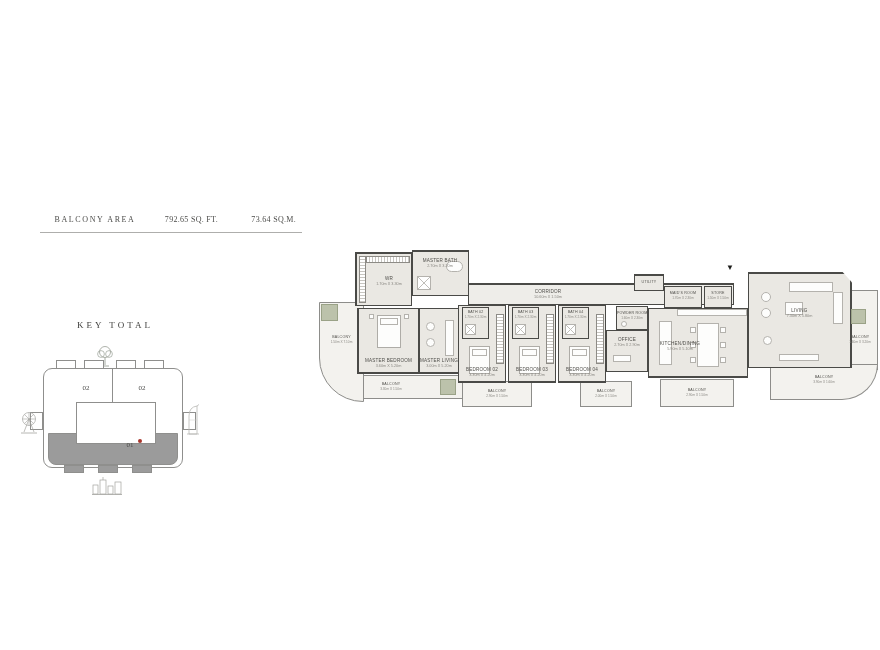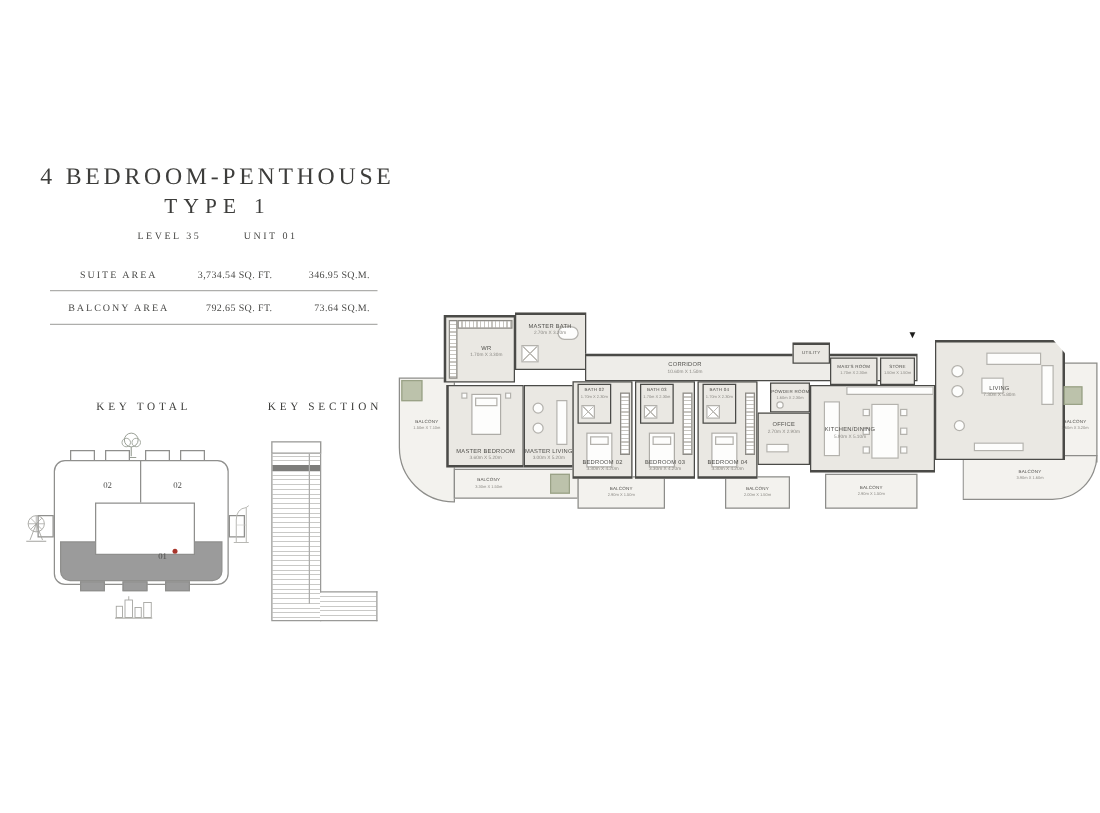--- a/index.html
+++ b/index.html
@@ -52,34 +52,22 @@
                linear-gradient(-45deg,transparent calc(50% - 0.5px),#c0beb9 calc(50% - 0.5px) calc(50% + 0.5px),transparent calc(50% + 0.5px)),#fff;}
   .plant{position:absolute;box-sizing:border-box;background:#bcc2ab;border:0.8px solid #9aa287;z-index:7;}
   .dot{position:absolute;border-radius:50%;background:#a8362c;z-index:9;}
   #entry-marker{position:absolute;font-size:8px;color:#1d1d1b;z-index:8;line-height:1;}
 </style>
 </head>
 <body>
 
 <div id="canvas">
 
-  <div class="abs" id="title-block">
-    <div id="title-line1">4 BEDROOM-PENTHOUSE</div>
-    <div id="title-line2">TYPE 1</div>
-    <div id="level-row">
-      <span>LEVEL 35</span><span class="sep"></span><span>UNIT 01</span>
-    </div>
-  </div>
 
   <div class="abs" id="area-table">
-    <div class="arow rule">
-      <span class="acol-label">SUITE AREA</span>
-      <span class="acol-ft">3,734.54 SQ. FT.</span>
-      <span class="acol-m">346.95 SQ.M.</span>
-    </div>
     <div class="arow rule">
       <span class="acol-label">BALCONY AREA</span>
       <span class="acol-ft">792.65 SQ. FT.</span>
       <span class="acol-m">73.64 SQ.M.</span>
     </div>
   </div>
 
   <div class="abs" id="key-plan">
     <div class="k-title">KEY TOTAL</div>
     <svg class="kp" style="left:75px;top:24px;" width="20" height="24" viewBox="0 0 20 24">
@@ -132,28 +120,20 @@
     <svg class="kp" style="left:72px;top:156px;" width="30" height="20" viewBox="0 0 30 20">
       <rect x="1" y="9" width="5" height="9" fill="#fff" stroke="#a3a39f" stroke-width="0.7"></rect>
       <rect x="8" y="4" width="6" height="14" fill="#fff" stroke="#a3a39f" stroke-width="0.7"></rect>
       <rect x="16" y="10" width="5" height="8" fill="#fff" stroke="#a3a39f" stroke-width="0.7"></rect>
       <rect x="23" y="6" width="6" height="12" fill="#fff" stroke="#a3a39f" stroke-width="0.7"></rect>
       <line x1="11" y1="4" x2="11" y2="1" stroke="#a3a39f" stroke-width="0.7"></line>
       <line x1="0" y1="18.5" x2="30" y2="18.5" stroke="#a3a39f" stroke-width="0.8"></line>
     </svg>
   </div>
 
-  <div class="abs" id="key-section">
-    <div class="k-title">KEY SECTION</div>
-    <div class="abs ks-stripe" style="left:12px;top:33px;width:40px;height:144px;"></div>
-    <div class="abs" style="left:12px;top:33px;width:40px;height:10px;background:#fff;border:1px solid #9a9a98;"></div>
-    <div class="abs" style="left:13px;top:52px;width:38px;height:5px;background:#7d7d7b;"></div>
-    <div class="abs" style="left:42px;top:43px;width:1px;height:120px;background:#adadab;"></div>
-    <div class="abs ks-stripe" style="left:51px;top:153px;width:46px;height:24px;border-left:none;"></div>
-  </div>
 
   <div class="abs" id="plan">
 
     <div class="balc" style="left:1px;top:56px;width:45px;height:100px;border-radius:0 0 0 44px;">
       <div class="rl sm" style="left:0;top:32px;width:100%;">
         <span class="rn">BALCONY</span>
         <span class="rd">1.50m X 7.10m</span>
       </div>
     </div>
     <div class="plant" style="left:3px;top:58px;width:17px;height:17px;"></div>

